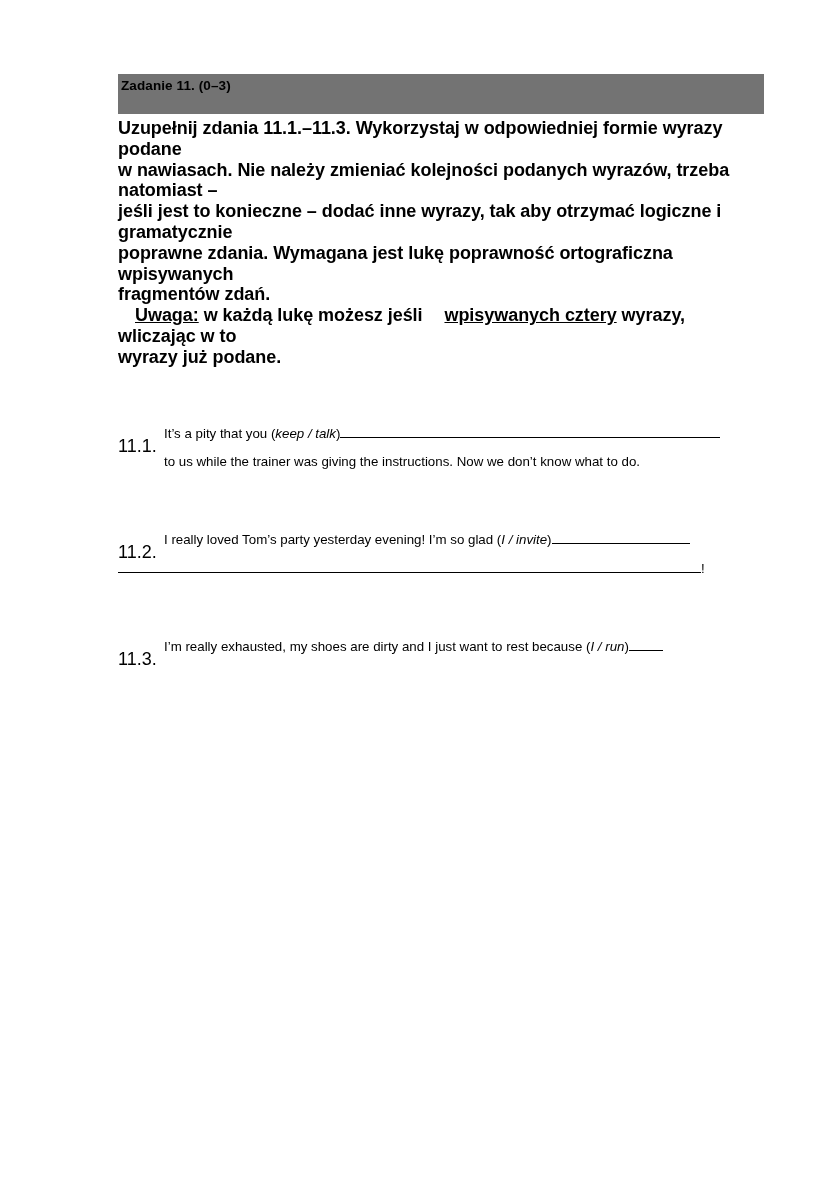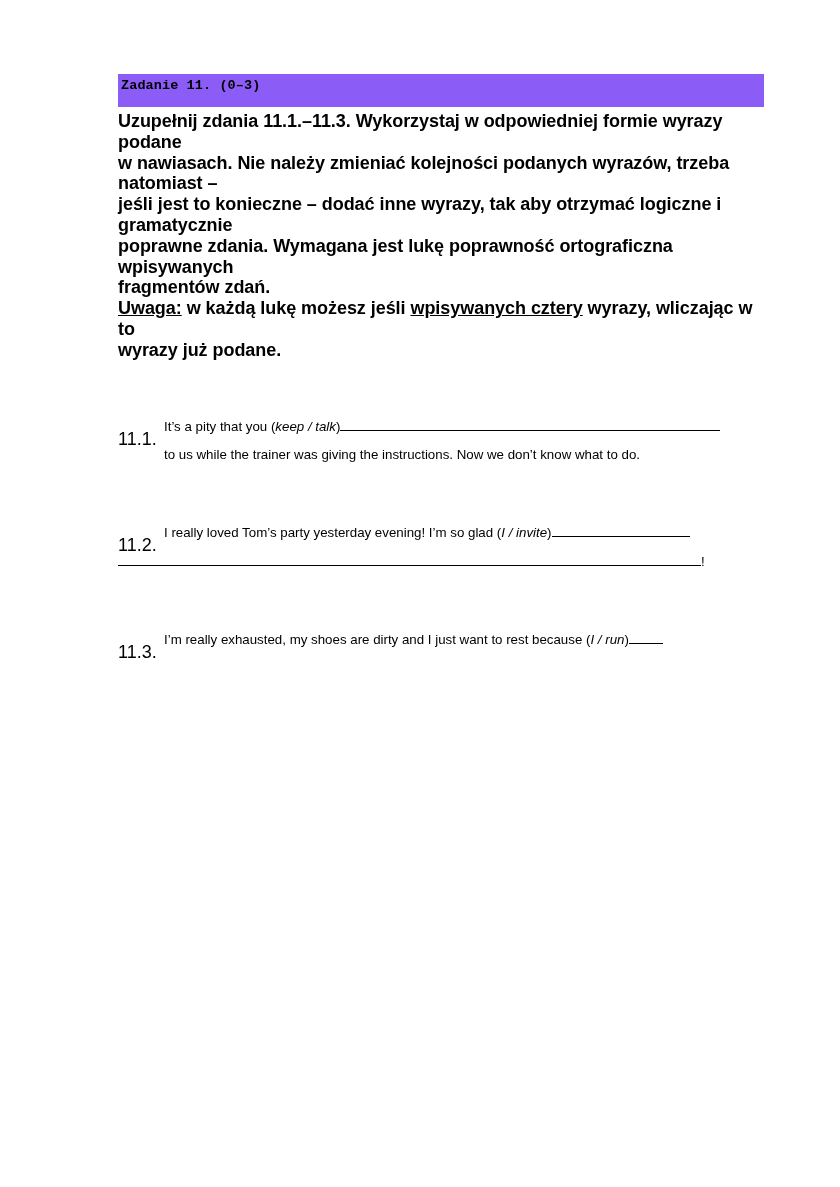--- a/index.html
+++ b/index.html
@@ -21,37 +21,37 @@
     width: 840px;
     height: 1187px;
   }
   .content {
     position: absolute;
     left: 118px;
     top: 74px;
     width: 646px;
   }
   .task-header {
-    background: #8b5cf6;
+    background: #737373;
     font-weight: bold;
     font-size: 13.5px;
     line-height: 18px;
-    padding: 3px 4px 12px 3px;
+    padding: 3px 4px 19px 3px;
     letter-spacing: 0.1px;
-    font-family: Liberation Mono, monospace;
   }
   .instructions {
     font-weight: bold;
     font-size: 18px;
     line-height: 20.8px;
     margin-top: 4px;
     letter-spacing: -0.05px;
   }
   .instructions .u {
     text-decoration: underline;
+    margin-left: 17px;
   }
   .items {
     margin-top: 56px;
   }
   .item {
     position: relative;
     font-size: 13.3px;
     line-height: 20px;
   }
   .item + .item {

